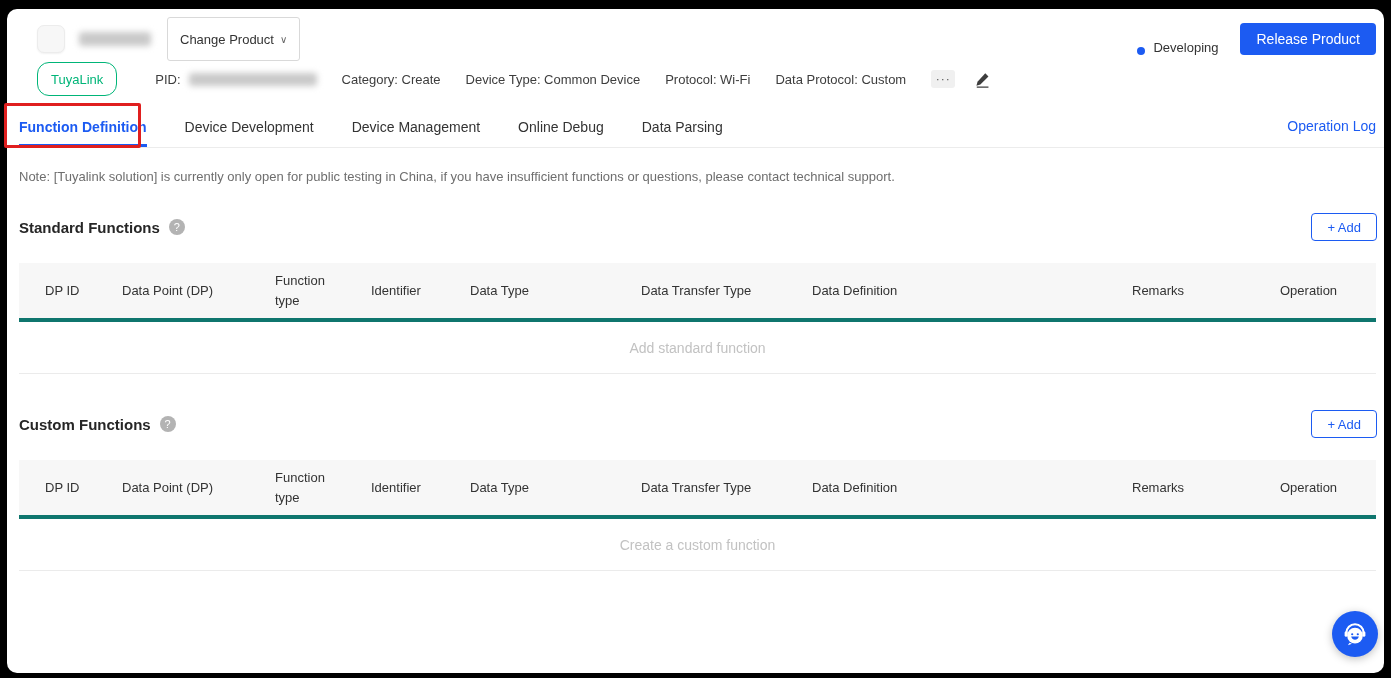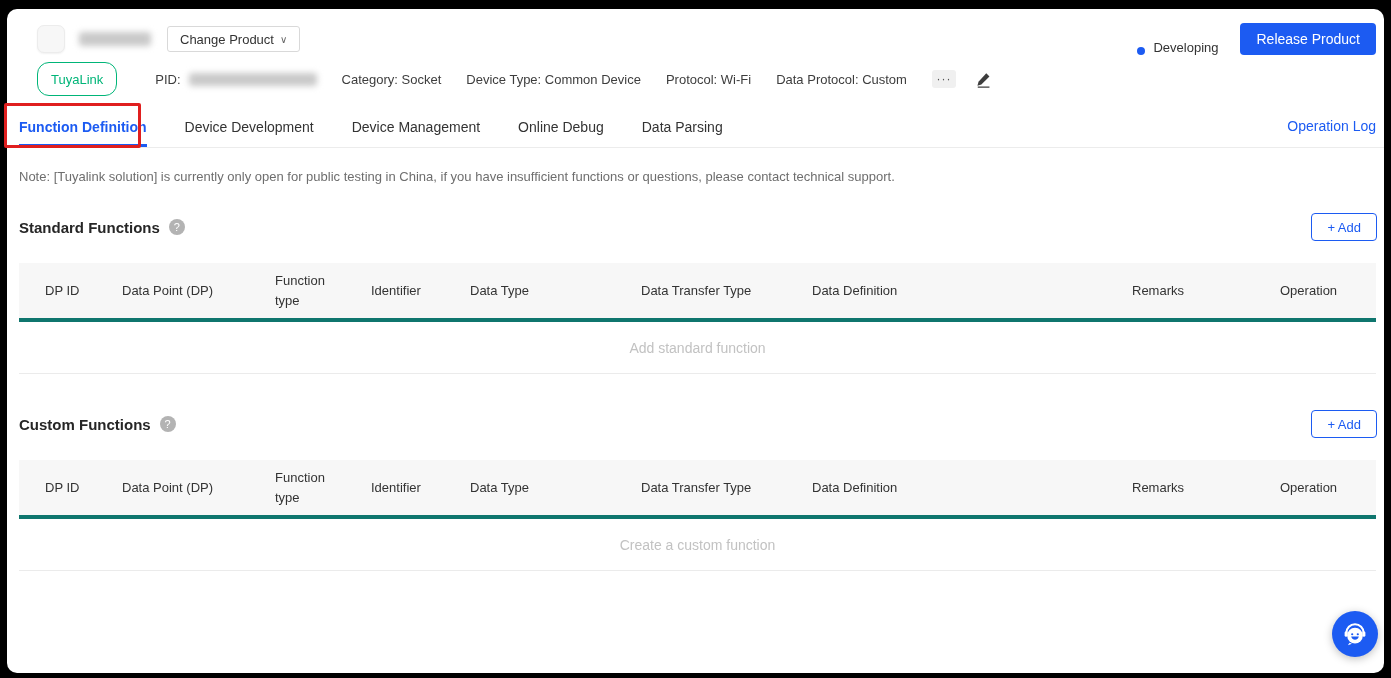--- a/index.html
+++ b/index.html
@@ -16,21 +16,21 @@
   }
 
   
   .row1 { display:flex; align-items:center; margin:14px 8px 0 30px; height:32px; }
   .avatar {
     width:28px; height:28px; border-radius:7px; background:#f7f7f7;
     border:1px solid #ececec; box-shadow:0 1px 2px rgba(0,0,0,.06);
   }
   .blur-name { width:72px; height:14px; background:#c9c9c9; border-radius:3px; filter:blur(3px); margin-left:14px; }
   .change-product {
-    margin-left:16px; height:26px; padding:0 12px; background:#fff;
+    margin-left:16px; height:44px; padding:0 12px; background:#fff;
     border:1px solid #d9d9d9; border-radius:3px; font-size:13px; color:#333;
     display:inline-flex; align-items:center; gap:6px; cursor:pointer;
   }
   .chev { font-size:10px; color:#666; }
   .row1-right { margin-left:auto; display:flex; align-items:flex-end; }
   .status-dot { width:8px; height:8px; border-radius:50%; background:#1c5bf2; margin-right:8px; }
   .status-text { font-size:13px; color:#333; }
   .release-btn {
     margin-left:22px; height:32px; padding:0 16px; background:#1c5bf2; color:#fff;
     border:none; border-radius:4px; font-size:14px; font-family:inherit; cursor:pointer;
@@ -126,21 +126,21 @@
       <button class="release-btn">Release Product</button>
     </div>
   </div>
 
   <div class="row2">
     <span class="tuyalink-pill">TuyaLink</span>
     <span class="pid-wrap">
       <span class="meta-label">PID:</span>
       <span class="blur-pid"></span>
     </span>
-    <span class="meta-item">Category: Socket</span>
+    <span class="meta-item">Category: Create</span>
     <span class="meta-item">Device Type: Common Device</span>
     <span class="meta-item">Protocol: Wi-Fi</span>
     <span class="meta-item">Data Protocol: Custom</span>
     <span class="more-box">···</span>
     <span class="edit-icon">
       <svg width="17" height="17" viewBox="0 0 16 16">
         <path d="M10.6 2.2l3 3-7.6 7.6-3.7 1 1-3.7z" fill="#3d3d3d"></path>
         <line x1="2.6" y1="15.2" x2="13.6" y2="15.2" stroke="#3d3d3d" stroke-width="1.2"></line>
       </svg>
     </span>

